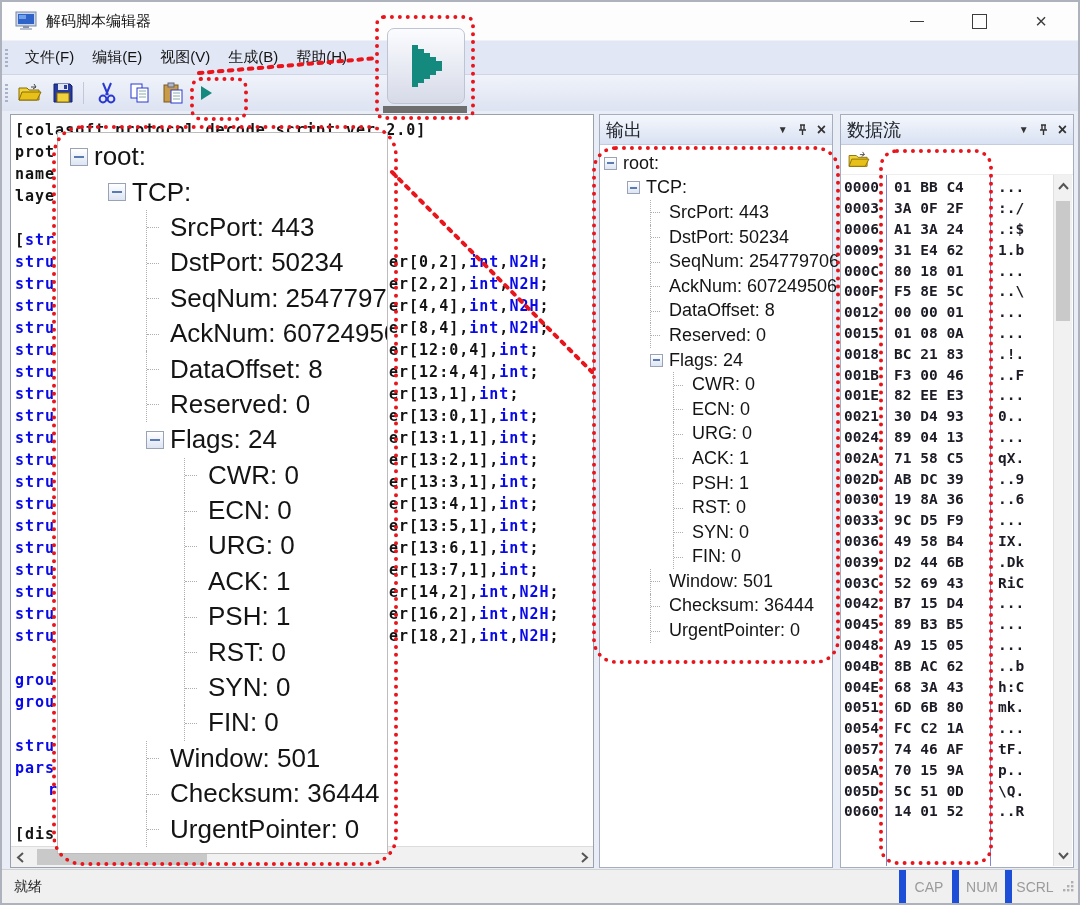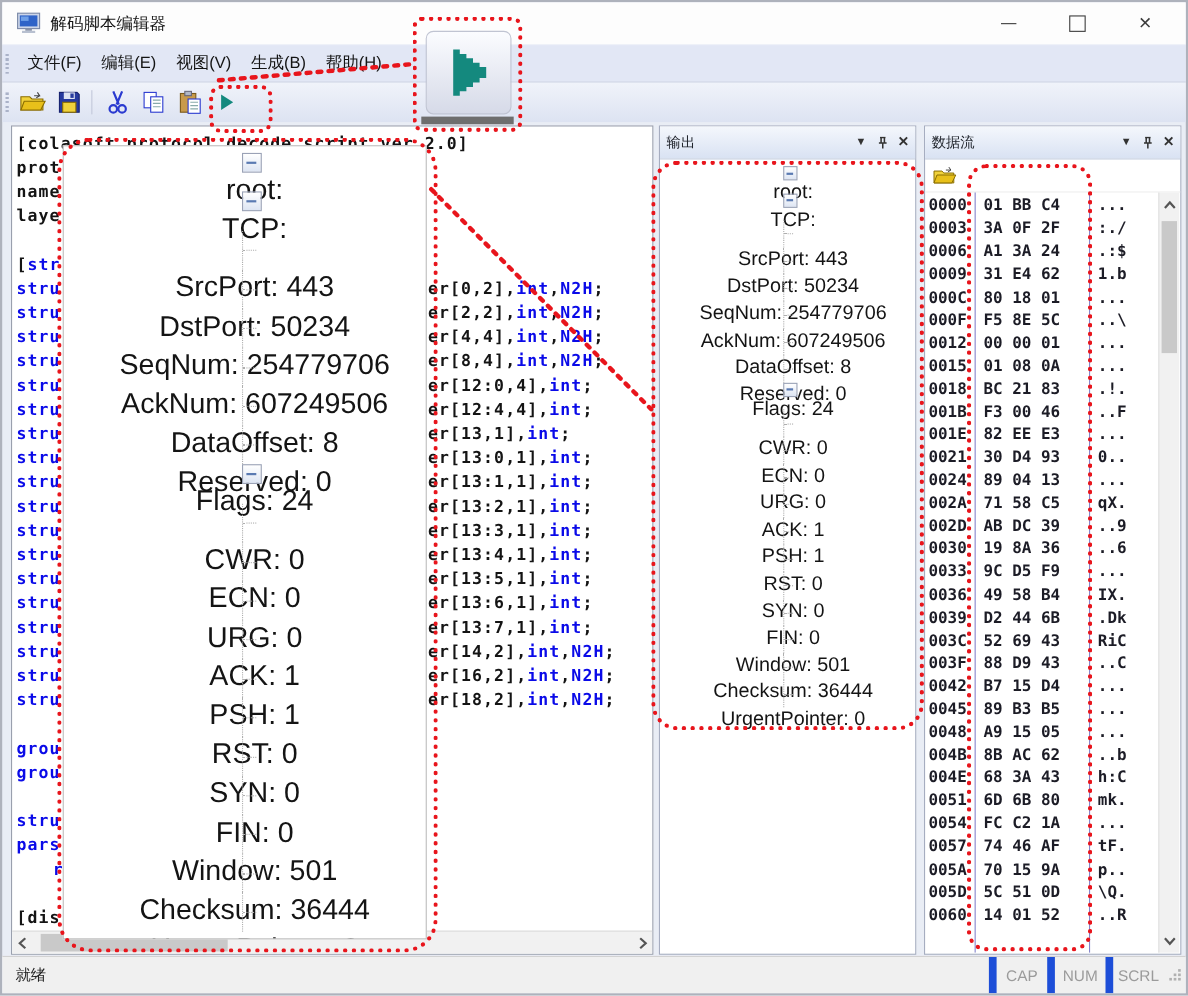--- a/index.html
+++ b/index.html
@@ -21,33 +21,33 @@
   .grip{position:absolute;left:3px;top:8px;width:3px;height:18px;
         background:repeating-linear-gradient(#aab2c8 0 2px,transparent 2px 4px);}
   .toolbar{position:absolute;left:0;top:72px;width:100%;height:36px;
            background:linear-gradient(#f0f3fa,#dde3f2);border-top:1px solid #cfd5e6;display:flex;align-items:center;}
   .tb-btn{width:30px;height:28px;margin-left:3px;display:flex;align-items:center;justify-content:center;}
   .tb-sep{width:1px;height:22px;background:#c2c8da;margin:0 5px;}
   
   .panel{position:absolute;background:#fff;border:1px solid #a6adc0;box-sizing:border-box;}
   .panel-hd{height:29px;background:linear-gradient(#f4f7fc,#d9e2f3);border-bottom:1px solid #c4cde0;
             display:flex;align-items:center;padding:0 6px;}
-  .panel-title{font-size:13px;color:#20242c;flex:1;}
+  .panel-title{font-size:18px;color:#20242c;flex:1;}
   .hd-ic{margin-left:9px;color:#333;font-size:10px;display:flex;align-items:center;}
   .hd-x{font-size:16px;font-weight:bold;color:#333;line-height:1;}
   
   #editor{left:8px;top:112px;width:584px;height:754px;overflow:hidden;border-color:#9aa0ae;}
   .code-line{position:absolute;white-space:pre;font-family:"DejaVu Sans Mono","Liberation Mono",monospace;
              font-weight:bold;font-size:15px;letter-spacing:1px;color:#141414;line-height:22px;}
   .kw{color:var(--blue);}
   .hscroll{position:absolute;left:0;bottom:0;width:100%;height:20px;background:#f1f1f1;border-top:1px solid #dcdcdc;}
   .hthumb{position:absolute;left:26px;top:2px;width:170px;height:16px;background:#c9c9c9;}
   .sarrow{position:absolute;top:1px;width:18px;height:18px;display:flex;align-items:center;justify-content:center;}
   
-  .trow{display:flex;align-items:center;flex-direction:column;}
+  .trow{display:flex;align-items:center;}
   .tlabel{color:#141414;margin-left:6px;white-space:pre;}
   .tconn{position:relative;border-left:1px dotted #aeaeae;box-sizing:border-box;flex:none;}
   .tstub{position:absolute;left:0;top:50%;width:72%;border-top:1px dotted #aeaeae;}
   .ebox{flex:none;box-sizing:border-box;border:1px solid #9aa2b6;background:linear-gradient(#ffffff,#dde5f3);
         display:flex;align-items:center;justify-content:center;}
   .minus{width:58%;border-top:2px solid #5a7ab2;}
   
   .hexrow{display:flex;align-items:center;font-family:"DejaVu Sans Mono","Liberation Mono",monospace;
           font-weight:bold;font-size:14.5px;color:#1c1c26;}
   .hx-off{width:44px;padding-left:3px;flex:none;}
@@ -494,25 +494,20 @@
           <span class="hx-off">0039</span>
           <span class="hx-hex">D2 44 6B</span>
           <span class="hx-asc">.Dk</span>
         </div>
         <div class="hexrow" style="height: 20.8px;">
           <span class="hx-off">003C</span>
           <span class="hx-hex">52 69 43</span>
           <span class="hx-asc">RiC</span>
         </div>
         <div class="hexrow" style="height: 20.8px;">
-          <span class="hx-off">003F</span>
-          <span class="hx-hex">88 D9 43</span>
-          <span class="hx-asc">..C</span>
-        </div>
-        <div class="hexrow" style="height: 20.8px;">
           <span class="hx-off">0042</span>
           <span class="hx-hex">B7 15 D4</span>
           <span class="hx-asc">...</span>
         </div>
         <div class="hexrow" style="height: 20.8px;">
           <span class="hx-off">0045</span>
           <span class="hx-hex">89 B3 B5</span>
           <span class="hx-asc">...</span>
         </div>
         <div class="hexrow" style="height: 20.8px;">

